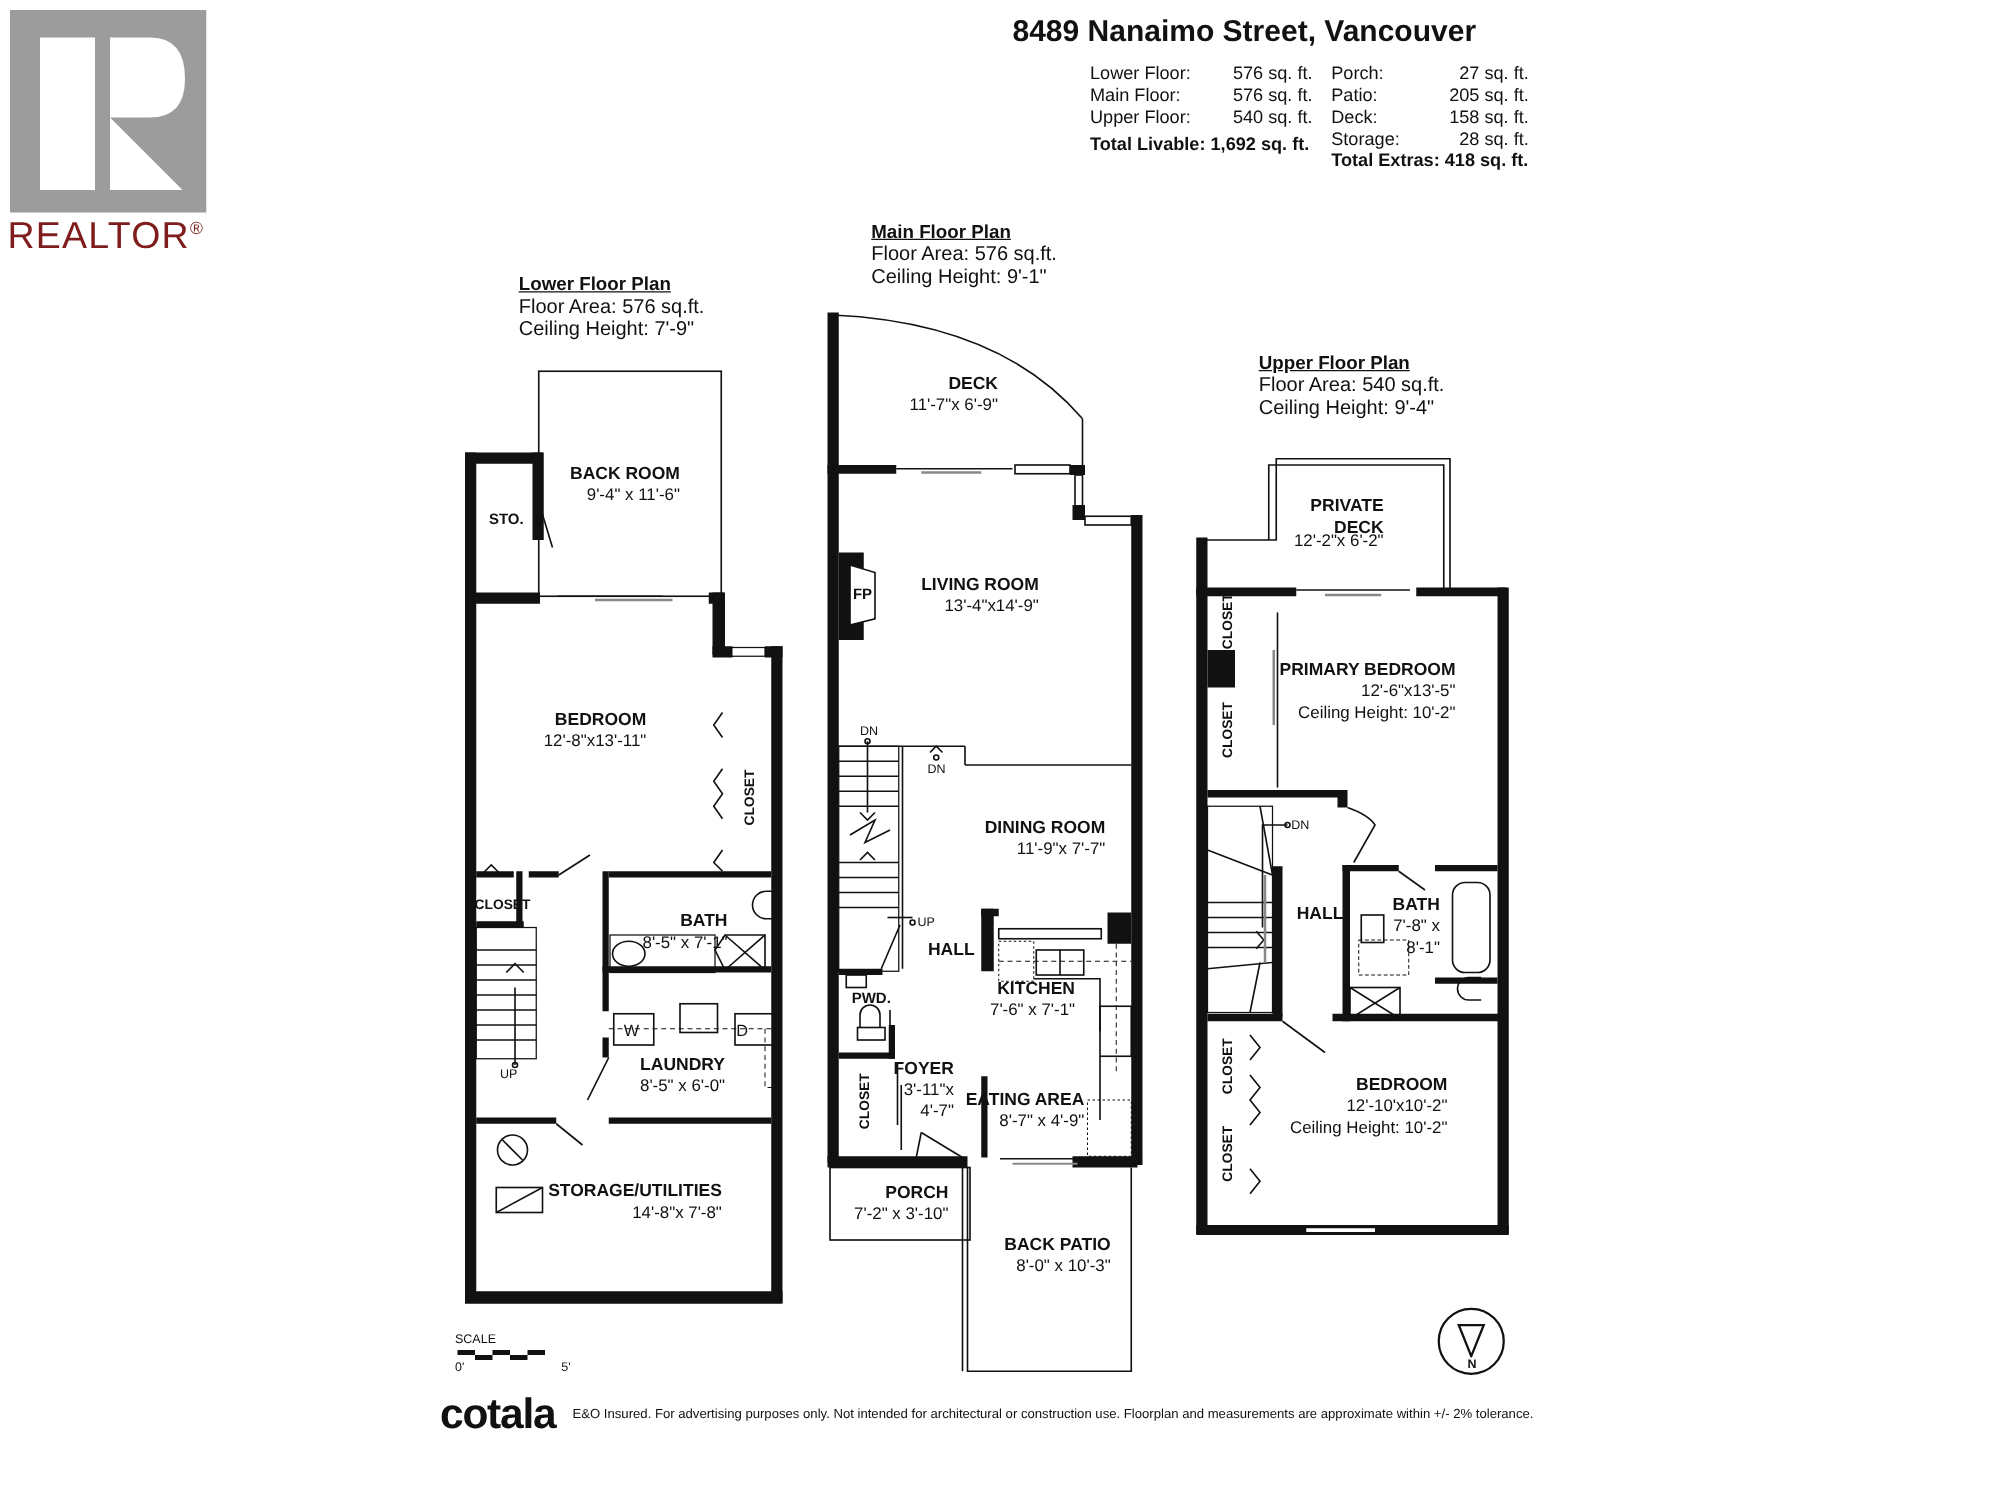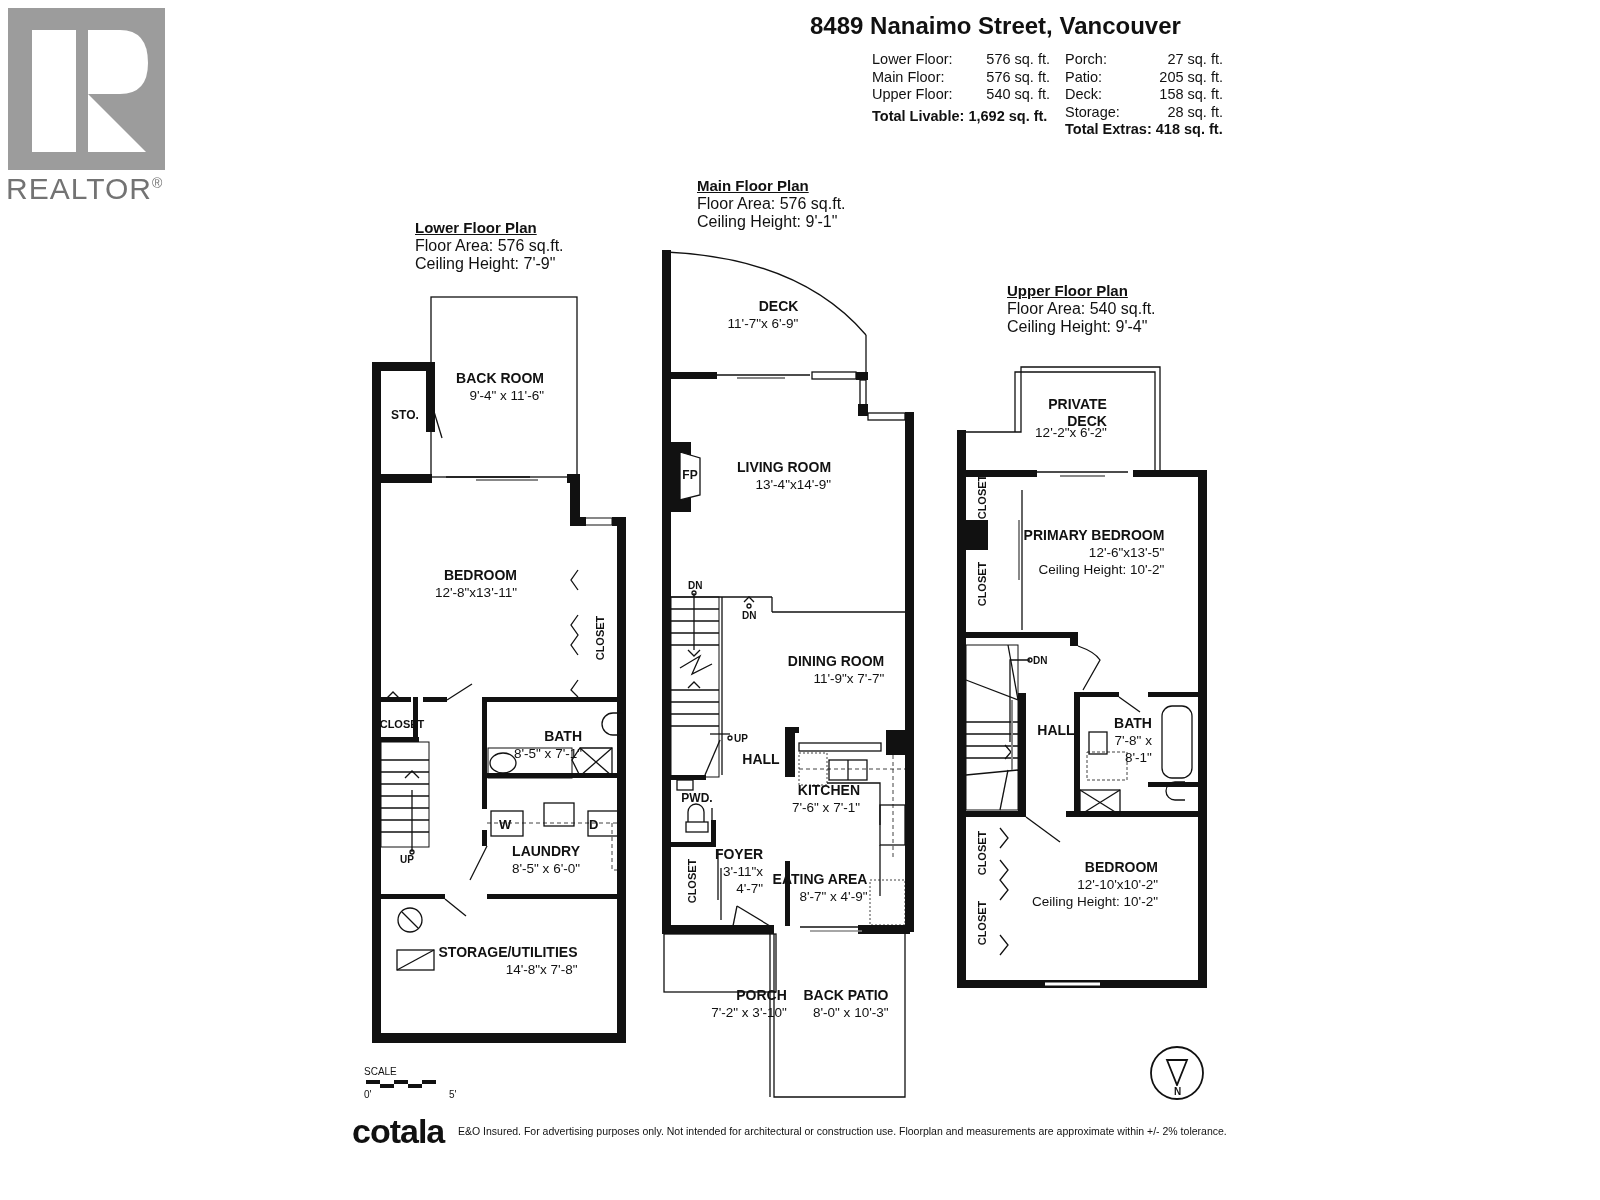--- a/index.html
+++ b/index.html
@@ -1,37 +1,37 @@
 <!DOCTYPE html>
 <html><head>
 <meta charset="utf-8">
 <style>
   html,body{margin:0;padding:0;background:#fff;}
   body{width:1600px;height:1200px;position:relative;overflow:hidden;font-family:"DejaVu Sans","Liberation Sans",sans-serif;color:#111;}
   .abs{position:absolute;}
   
   .realtor-box{left:8px;top:8px;width:158px;width:157px;height:162px;background:#9c9c9c;}
-  .realtor-word{left:6px;top:172px;font-size:30px;color:#737373;letter-spacing:1px;font-family:"Liberation Sans",sans-serif;}
+  .realtor-word{left:6px;top:172px;font-size:30px;color:#7f1d1d;letter-spacing:1px;font-family:"Liberation Sans",sans-serif;}
   
   .title{left:810px;top:12px;font-size:24px;font-weight:bold;white-space:nowrap;font-family:"Liberation Sans",sans-serif;}
   .area-table{font-size:14.5px;line-height:17.5px;font-family:"Liberation Sans",sans-serif;}
   .area-row{display:flex;}
   .area-row .lbl{width:110px;}
   .area-row .val{width:68px;text-align:right;}
   .total{font-weight:bold;}
   
   .plan-head{font-family:"Liberation Sans",sans-serif;font-size:15px;line-height:18px;white-space:nowrap;}
   .plan-head .pt{font-weight:bold;text-decoration:underline;}
   .plan-head .pl{font-size:16px;}
   
   .room{position:absolute;text-align:right;font-family:"Liberation Sans",sans-serif;white-space:nowrap;transform:translateX(-50%);}
   .room .rn{font-weight:bold;font-size:14px;line-height:17px;}
   .room .rd{font-size:13.5px;line-height:17px;}
   .vlabel{position:absolute;font-family:"Liberation Sans",sans-serif;font-weight:bold;font-size:11px;transform:rotate(-90deg);transform-origin:center;white-space:nowrap;}
-  .small-lbl{position:absolute;font-family:"Liberation Sans",sans-serif;font-size:10px;font-weight:bold;}
+  .small-lbl{position:absolute;font-family:"Liberation Sans",sans-serif;font-size:10px;}
   .footer-logo{left:352px;top:1112px;font-size:34px;font-weight:bold;letter-spacing:-1px;font-family:"Liberation Sans",sans-serif;}
   .disclaimer{left:458px;top:1125px;font-size:10.5px;white-space:nowrap;font-family:"Liberation Sans",sans-serif;}
   .scale-lbl{font-size:10px;font-family:"Liberation Sans",sans-serif;}
   svg{position:absolute;left:0;top:0;}
 </style>
 </head>
 <body>
 
 <div class="abs realtor-box">
   <svg width="157" height="162" viewBox="0 0 157 162">
@@ -398,21 +398,21 @@
 <div class="vlabel" style="left:670px;top:875px;">CLOSET</div>
 <div class="room" style="left:739px;top:846px;">
   <div class="rn">FOYER</div>
   <div class="rd">3'-11"x</div>
   <div class="rd">4'-7"</div>
 </div>
 <div class="room" style="left:820px;top:871px;">
   <div class="rn">EATING AREA</div>
   <div class="rd">8'-7" x 4'-9"</div>
 </div>
-<div class="room" style="left:721px;top:987px;margin-left:28px;">
+<div class="room" style="left:721px;top:945px;">
   <div class="rn">PORCH</div>
   <div class="rd">7'-2" x 3'-10"</div>
 </div>
 <div class="room" style="left:846px;top:987px;">
   <div class="rn">BACK PATIO</div>
   <div class="rd">8'-0" x 10'-3"</div>
 </div>
 
 <div class="room" style="left:1071px;top:396px;">
   <div class="rn">PRIVATE</div>

